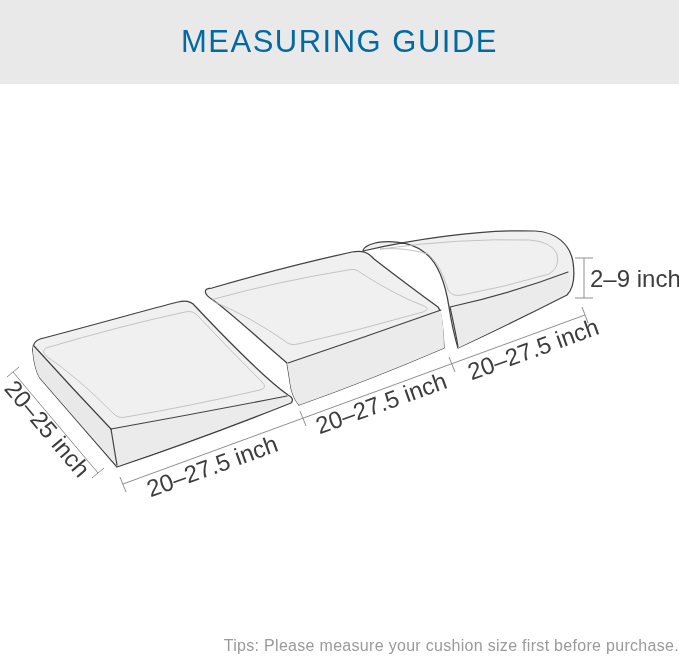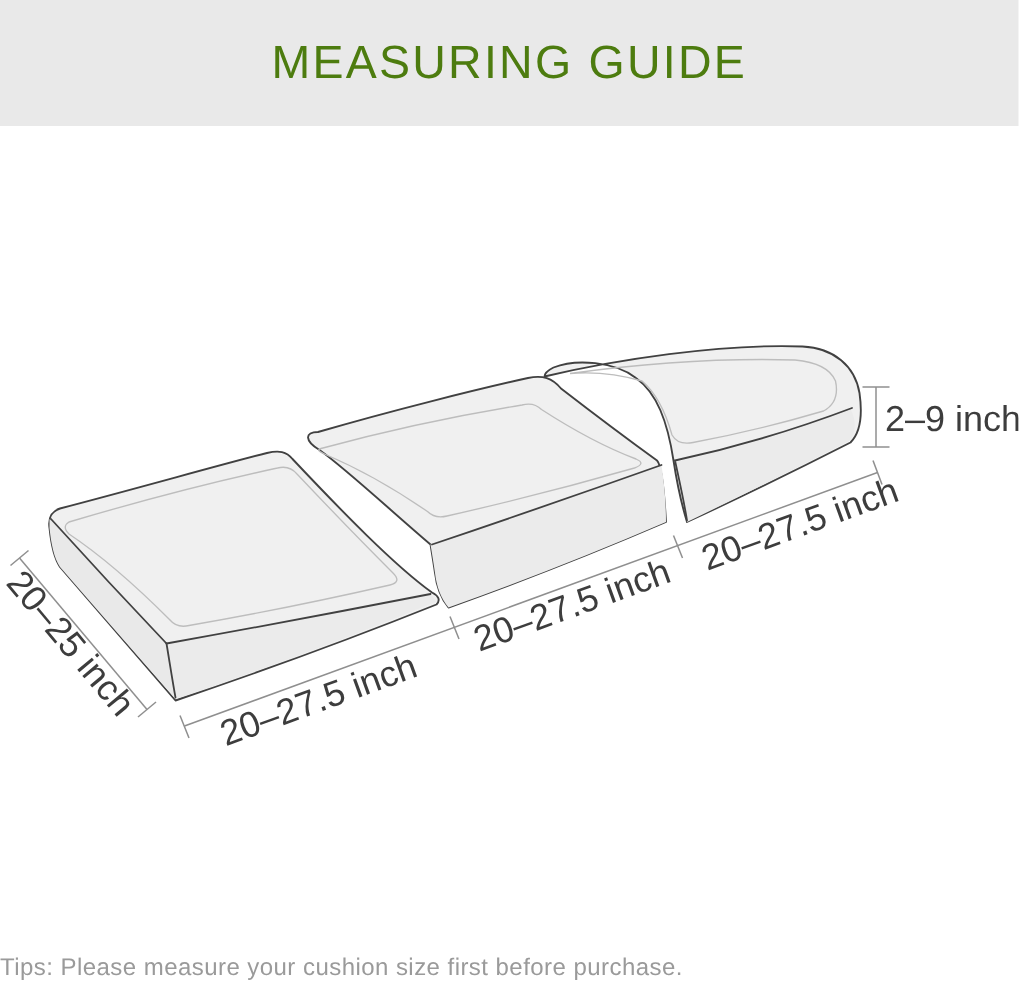--- a/index.html
+++ b/index.html
@@ -6,26 +6,26 @@
   body{
     width:679px;height:659px;position:relative;background:#ffffff;
     font-family:"Liberation Sans", sans-serif;overflow:hidden;
   }
   .header{
     position:absolute;top:0;left:0;width:679px;height:84px;
     background:#e9e9e9;display:flex;align-items:center;justify-content:center;
   }
   .header h1{
     margin:0;font-size:31px;font-weight:300;letter-spacing:1.5px;
-    color:#4d7c0f;font-family:"Liberation Sans", sans-serif;
+    color:#0369a1;font-family:"Liberation Sans", sans-serif;
   }
   .diagram-svg{position:absolute;top:0;left:0;width:679px;height:659px;}
   .footer-tip{
     position:absolute;left:0;top:637px;width:679px;margin:0;
-    text-align:left;font-size:16px;color:#9a9a9a;letter-spacing:0.3px;
+    text-align:right;font-size:16px;color:#9a9a9a;letter-spacing:0.3px;
   }
   .dim-label{
     font-family:"Liberation Sans", sans-serif;
     font-size:24px;fill:#3d3d3d;
   }
 </style>
 </head>
 <body>
 
 <div class="header">

